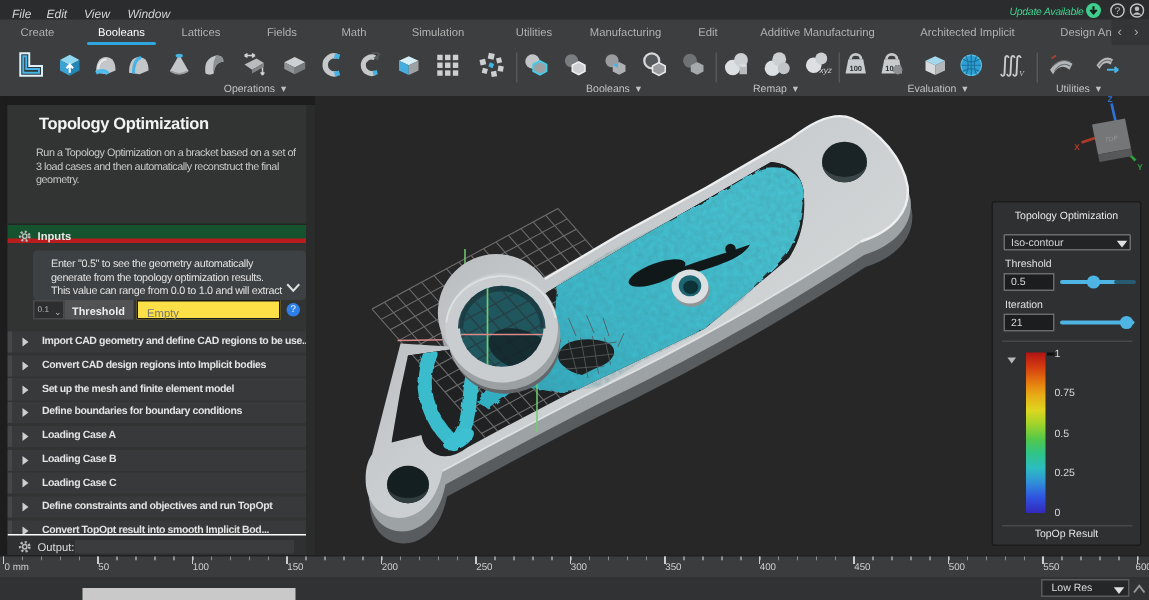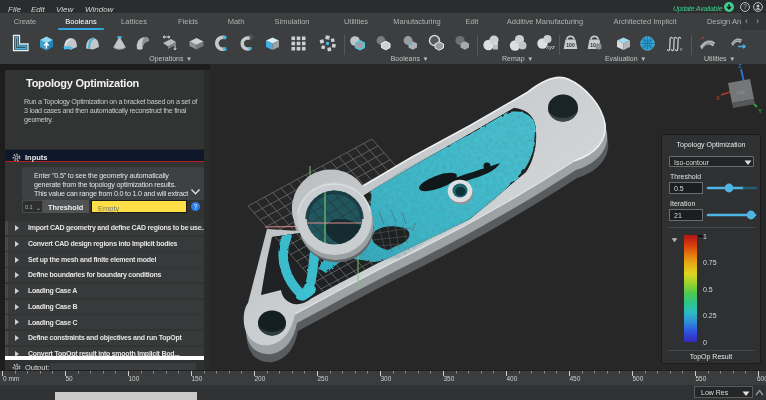--- a/index.html
+++ b/index.html
@@ -20,29 +20,29 @@
 #toolbar .lbl { position:absolute; top:25px; transform:translateX(-50%); font-size:7px; color:#c2c2c2; white-space:nowrap; }
 #toolbar .sep { position:absolute; top:5px; width:1px; height:20px; background:#565858; }
 #darkstrip { position:absolute; left:0; top:64px; width:766px; height:6px; background:#1d1d1d; }
 
 #lsidebar { position:absolute; left:0; top:64px; width:5px; height:306px; background:#1d1d1d; }
 #lpanel { position:absolute; left:5px; top:70px; width:205px; height:300px; background:#323434; overflow:hidden; font-size:7.5px; color:#cccccc; }
 #lpanel h1 { position:absolute; left:21px; top:7px; font-size:11px; color:#f2f2f2; font-weight:bold; letter-spacing:-0.25px; }
 #desc { position:absolute; left:19px; top:27px; width:176px; line-height:9.2px; color:#c8c8c8; font-size:7.2px; letter-spacing:-0.3px; }
 #search { position:absolute; left:19px; top:60px; width:180px; height:13px; background:#2b2d2e; border:1px solid #404243; border-radius:2px; color:#8f8f8f; }
 #search span { position:absolute; left:5px; top:2.5px; }
-#inputshdr { position:absolute; left:0; top:79px; width:205px; height:13px; background:#0f172a; border-top:1px solid #252525; border-bottom:1px solid #b91c1c;font-weight:bold; }
+#inputshdr { position:absolute; left:0; top:79px; width:205px; height:13px; background:#14532d; border-top:1px solid #252525; border-bottom:3px solid #b91c1c;font-weight:bold; }
 #inputshdr b { position:absolute; left:20px; top:2.5px; color:#e8e8e8; font-size:7.5px; }
 #infobox { position:absolute; left:17px; top:97px; width:182px; height:33px; background:#3e4143; border-radius:3px; color:#e2e2e2; }
 #infobox .tx { position:absolute; left:12px; top:4px; line-height:9.2px; width:156px; font-size:7.2px; letter-spacing:-0.2px; }
 #throw { position:absolute; left:0px; top:130px; width:205px; height:13px; }
 .lrow { position:absolute; left:0; width:199px; height:14.2px; background:#37393a; border-left:3px solid #454748; }
 .lrow .tri { position:absolute; left:7px; top:4.2px; width:0; height:0; border-left:4.5px solid #cfcfcf; border-top:3px solid transparent; border-bottom:3px solid transparent; }
 .lrow .tt { position:absolute; left:20px; top:3.4px; font-weight:bold; color:#e4e4e4; white-space:nowrap; font-size:7px; letter-spacing:-0.25px; }
-#outbar { position:absolute; left:0; top:286px; width:205px; height:14px; background:#2e3031; border-top:4px solid #ffffff; }
+#outbar { position:absolute; left:0; top:286px; width:205px; height:14px; background:#2e3031; border-top:1px solid #ffffff; }
 
 #viewport { position:absolute; left:210px; top:64px; width:556px; height:306px; background:#272727; }
 #vscroll { position:absolute; left:204px; top:70px; width:6px; height:300px; background:#2a2c2c; }
 
 #rpanel { position:absolute; left:661px; top:134px; width:100px; height:230px; background:#2e3031; border:1px solid #1b1b1b; border-radius:2px; font-size:7px; color:#d8d8d8; }
 
 #ruler { position:absolute; left:0; top:370px; width:766px; height:15px; background:#3a3c3d; border-top:1px solid #202020; font-size:6.5px; color:#cfcfcf; }
 #ruler .num { position:absolute; top:4px; }
 #ticks { position:absolute; left:0; top:0; width:766px; height:15px;
   background:

